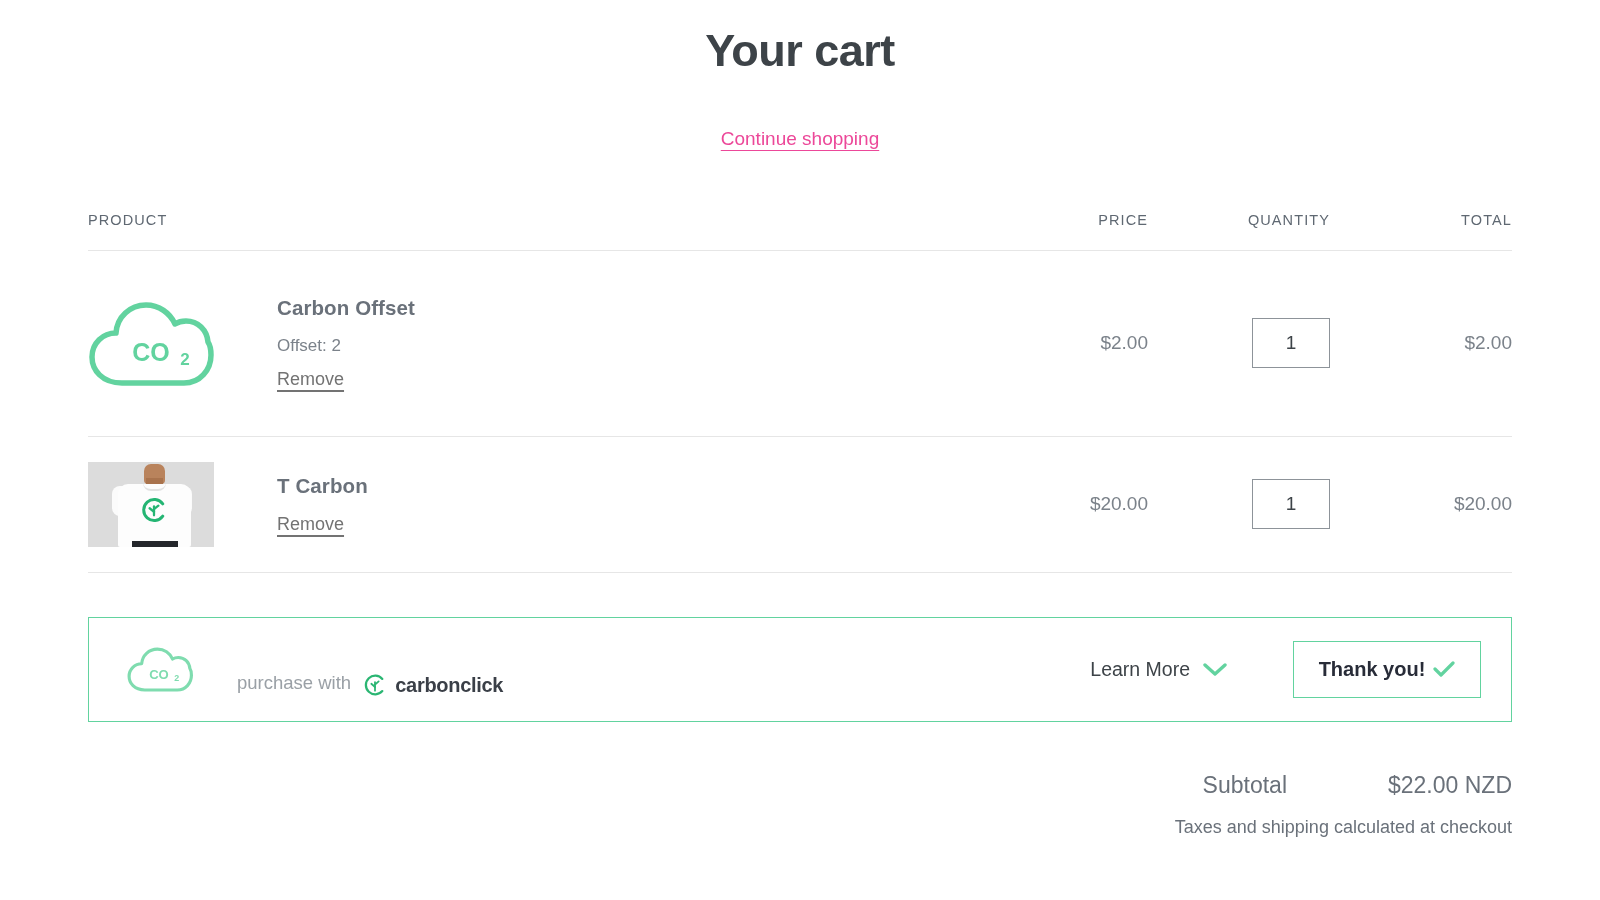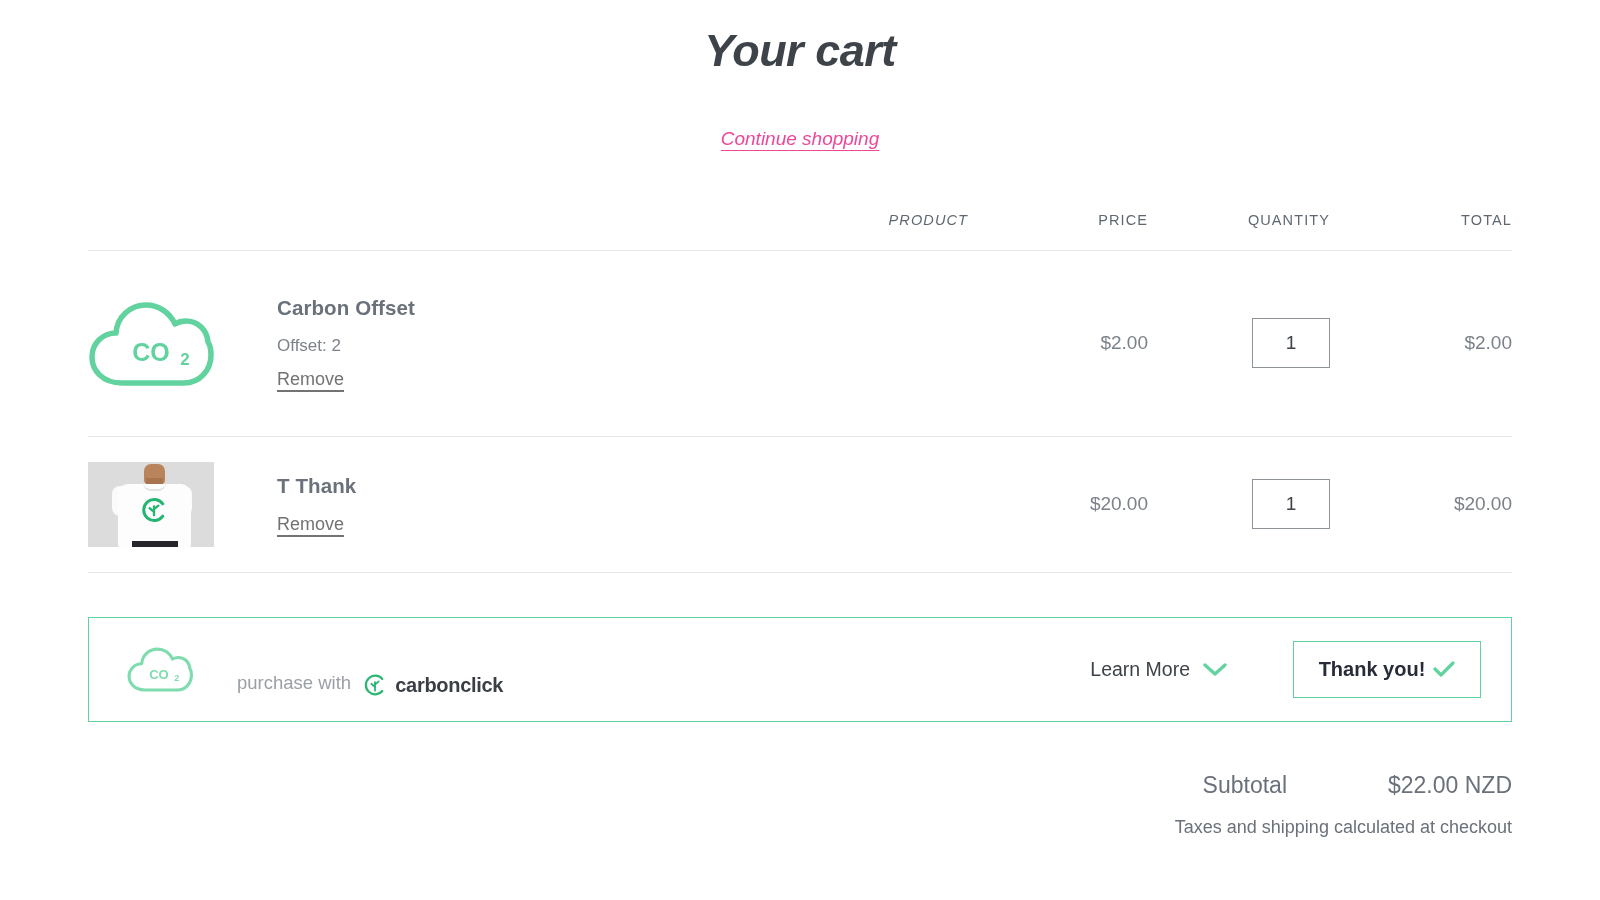--- a/index.html
+++ b/index.html
@@ -20,21 +20,20 @@
   .page {
     width: 1600px;
     height: 900px;
     position: relative;
   }
 
   
   .cart-header {
     padding-top: 26px;
     text-align: center;
-    font-style: italic;
   }
   .cart-title {
     font-size: 45px;
     font-weight: bold;
     color: #3d4348;
     letter-spacing: -0.5px;
     margin: 0;
     line-height: 1.1;
   }
   .continue-shopping-wrap {
@@ -62,21 +61,21 @@
     align-items: flex-end;
     padding-bottom: 22px;
     border-bottom: 1px solid #e6e6e6;
   }
   .th {
     font-size: 14.5px;
     letter-spacing: 1.1px;
     color: #5f6872;
     text-transform: uppercase;
   }
-  .col-product { flex: 0 0 880px; text-align: right; font-style: italic; }
+  .col-product { flex: 0 0 880px; text-align: left; }
   .col-price   { flex: 0 0 180px; text-align: right; }
   .col-qty     { flex: 0 0 185px; text-align: right; padding-right: 3px; }
   .col-total   { flex: 1 1 auto;  text-align: right; }
 
   .cart-row {
     display: flex;
     align-items: center;
     border-bottom: 1px solid #e6e6e6;
     min-height: 186px;
   }
@@ -353,21 +352,21 @@
             <div class="ts-legs"></div>
             <svg class="ts-logo" viewBox="0 0 32 32">
               <path d="M26 9 A12 12 0 1 0 26 23" fill="none" stroke="#24b573" stroke-width="3.4" stroke-linecap="round"></path>
               <path d="M16 22 L16 12" stroke="#24b573" stroke-width="2.6" stroke-linecap="round"></path>
               <path d="M16 15 L21 11" stroke="#24b573" stroke-width="2.6" stroke-linecap="round"></path>
               <path d="M16 18 L11 14" stroke="#24b573" stroke-width="2.6" stroke-linecap="round"></path>
             </svg>
           </div>
         </div>
         <div class="prod-info">
-          <div class="prod-title">T Thank</div>
+          <div class="prod-title">T Carbon</div>
           <a class="remove-link">Remove</a>
         </div>
       </div>
       <div class="price-cell">$20.00</div>
       <div class="qty-cell">
         <input class="qty-input" type="text" value="1" style="">
       </div>
       <div class="total-cell">$20.00</div>
     </div>
   </div>

